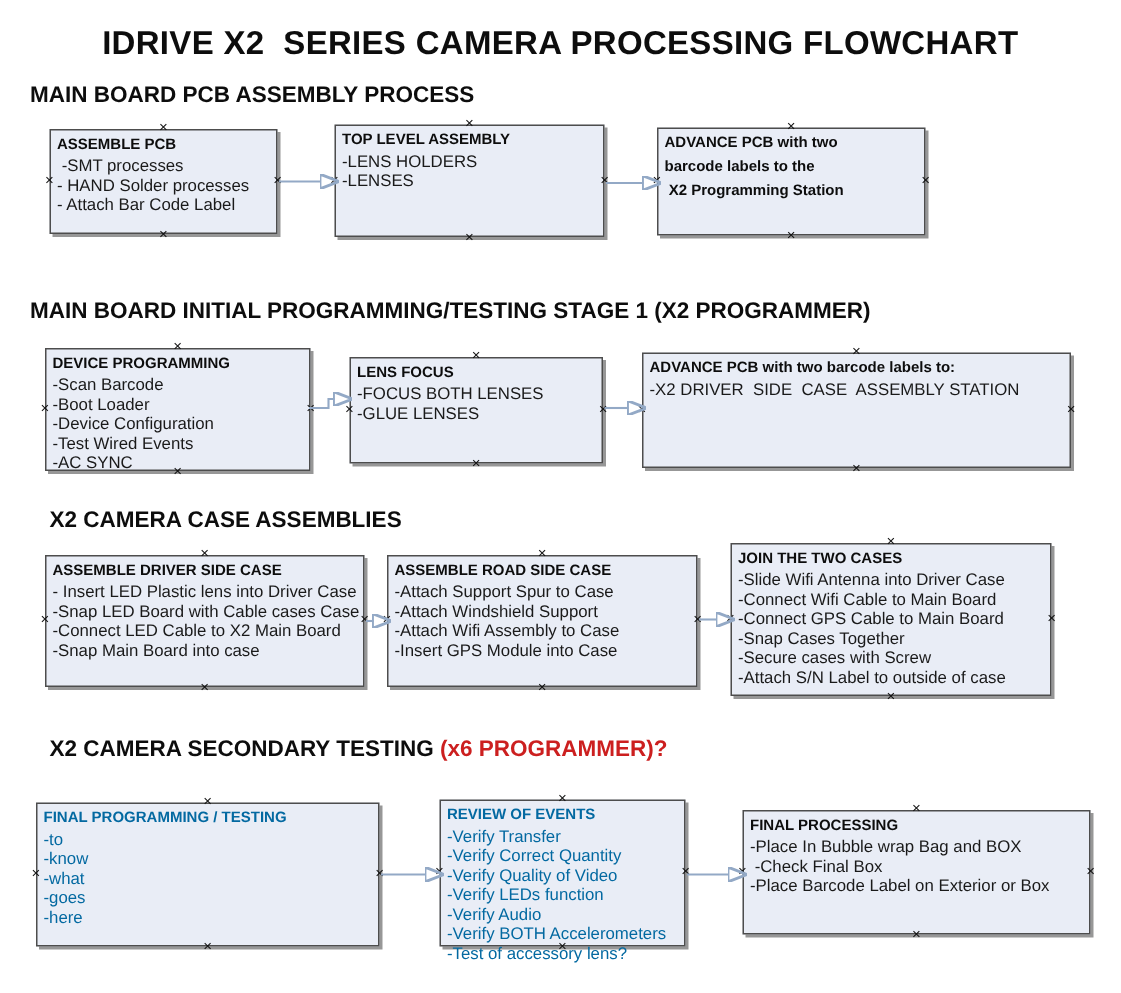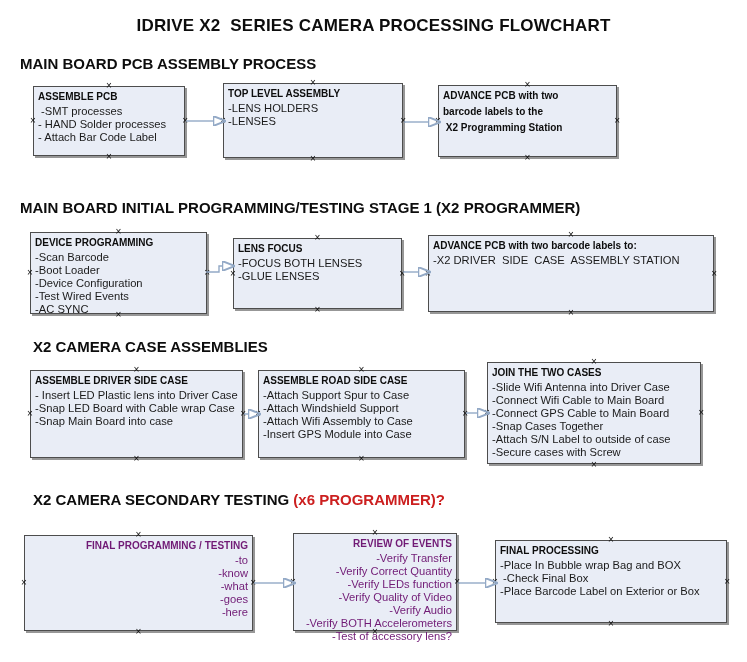--- a/index.html
+++ b/index.html
@@ -2,33 +2,33 @@
 <html><head>
 <meta charset="utf-8">
 <style>
   html,body { margin:0; padding:0; background:#fff; }
   #canvas {
     position:relative; width:747px; height:662px; background:#ffffff;
     font-family:"Liberation Sans", sans-serif; overflow:hidden;
   }
   .page-title {
     position:absolute; top:16px; left:0; width:747px; text-align:center;
-    font-size:17px; font-weight:bold; letter-spacing:.2px; white-space:pre; color:#0d0d0d;
+    font-size:22px; font-weight:bold; letter-spacing:.2px; white-space:pre; color:#0d0d0d;
   }
   .section-heading {
     position:absolute; font-size:15px; font-weight:bold; white-space:pre; color:#0d0d0d;
   }
   .red-part { color:#cc1f1f;text-align:right; }
   .box {
     position:absolute; background:#e9edf6; border:1.6px solid #4d4d4d;
     box-shadow:2px 2px 0 rgba(125,125,125,.8); padding:2px 4px; box-sizing:border-box;
   }
   .box-title { font-size:10px; font-weight:bold; line-height:16px; white-space:pre; color:#0d0d0d; }
   .box-item  { font-size:11.2px; line-height:13px; white-space:pre; color:#1a1a1a; }
-  .box.red .box-title, .box.red .box-item { color:#701a75;text-align:right; }
+  .box.red .box-title, .box.red .box-item { color:#0369a1; }
   .anchor {
     position:absolute; font-size:10px; line-height:9px; color:#111;
     font-weight:normal; pointer-events:none;
   }
   .anchor.t { top:-6px;    left:50%; margin-left:-3px; }
   .anchor.b { bottom:-6px; left:50%; margin-left:-3px; }
   .anchor.l { left:-4px;   top:50%;  margin-top:-5px; }
   .anchor.r { right:-4px;  top:50%;  margin-top:-5px; }
   svg.connectors { position:absolute; left:0; top:0; pointer-events:none; }
   svg.connectors path { fill:none; stroke:#93a9c6; stroke-width:1.4; }
@@ -108,21 +108,22 @@
     <div class="box-item">-X2 DRIVER  SIDE  CASE  ASSEMBLY STATION</div>
   </div>
 
   <div class="box" style="left:30px; top:370px; width:213px; height:88px;">
     <span class="anchor t">×</span>
     <span class="anchor b">×</span>
     <span class="anchor l">×</span>
     <span class="anchor r">×</span>
     <div class="box-title">ASSEMBLE DRIVER SIDE CASE</div>
     <div class="box-item">- Insert LED Plastic lens into Driver Case</div>
-    <div class="box-item">-Snap LED Board with Cable wrap Case</div>
+    <div class="box-item">-Snap LED Board with Cable cases Case</div>
+    <div class="box-item">-Connect LED Cable to X2 Main Board</div>
     <div class="box-item">-Snap Main Board into case</div>
   </div>
 
   <div class="box" style="left:258px; top:370px; width:207px; height:88px;">
     <span class="anchor t">×</span>
     <span class="anchor b">×</span>
     <span class="anchor l">×</span>
     <span class="anchor r">×</span>
     <div class="box-title">ASSEMBLE ROAD SIDE CASE</div>
     <div class="box-item">-Attach Support Spur to Case</div>
@@ -134,22 +135,22 @@
   <div class="box" style="left:487px; top:362px; width:214px; height:102px;">
     <span class="anchor t">×</span>
     <span class="anchor b">×</span>
     <span class="anchor l">×</span>
     <span class="anchor r">×</span>
     <div class="box-title">JOIN THE TWO CASES</div>
     <div class="box-item">-Slide Wifi Antenna into Driver Case</div>
     <div class="box-item">-Connect Wifi Cable to Main Board</div>
     <div class="box-item">-Connect GPS Cable to Main Board</div>
     <div class="box-item">-Snap Cases Together</div>
+    <div class="box-item">-Secure cases with Screw</div>
     <div class="box-item">-Attach S/N Label to outside of case</div>
-    <div class="box-item">-Secure cases with Screw</div>
   </div>
 
   <div class="box red" style="left:24px; top:535px; width:229px; height:96px;">
     <span class="anchor t">×</span>
     <span class="anchor b">×</span>
     <span class="anchor l">×</span>
     <span class="anchor r">×</span>
     <div class="box-title">FINAL PROGRAMMING / TESTING</div>
     <div class="box-item">-to</div>
     <div class="box-item">-know</div>
@@ -159,22 +160,22 @@
   </div>
 
   <div class="box red" style="left:293px; top:533px; width:164px; height:98px;">
     <span class="anchor t">×</span>
     <span class="anchor b">×</span>
     <span class="anchor l">×</span>
     <span class="anchor r">×</span>
     <div class="box-title">REVIEW OF EVENTS</div>
     <div class="box-item">-Verify Transfer</div>
     <div class="box-item">-Verify Correct Quantity</div>
+    <div class="box-item">-Verify Quality of Video</div>
     <div class="box-item">-Verify LEDs function</div>
-    <div class="box-item">-Verify Quality of Video</div>
     <div class="box-item">-Verify Audio</div>
     <div class="box-item">-Verify BOTH Accelerometers</div>
     <div class="box-item">-Test of accessory lens?</div>
   </div>
 
   <div class="box" style="left:495px; top:540px; width:232px; height:83px;">
     <span class="anchor t">×</span>
     <span class="anchor b">×</span>
     <span class="anchor l">×</span>
     <span class="anchor r">×</span>

